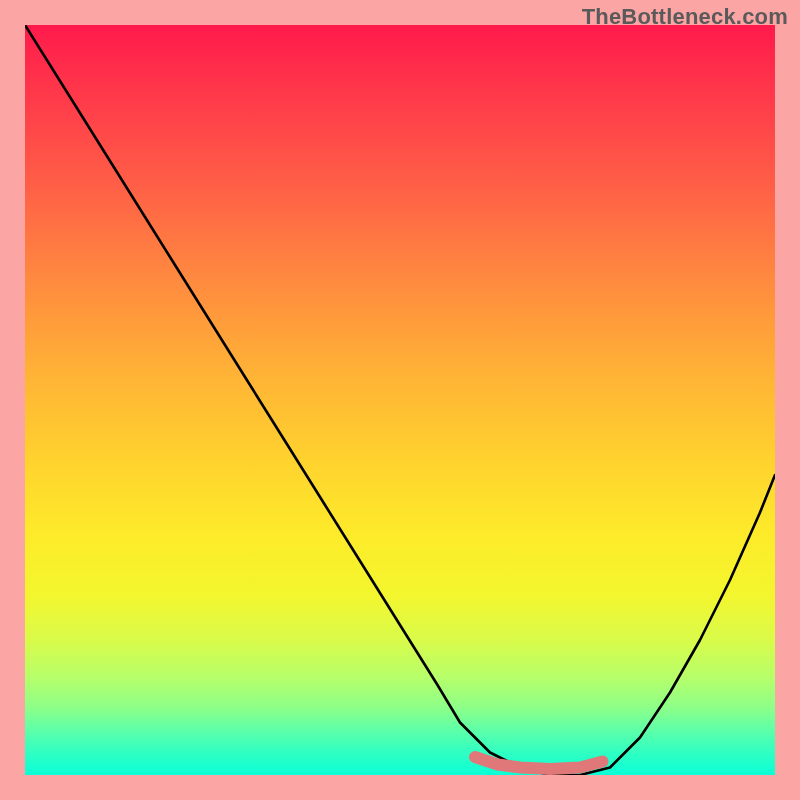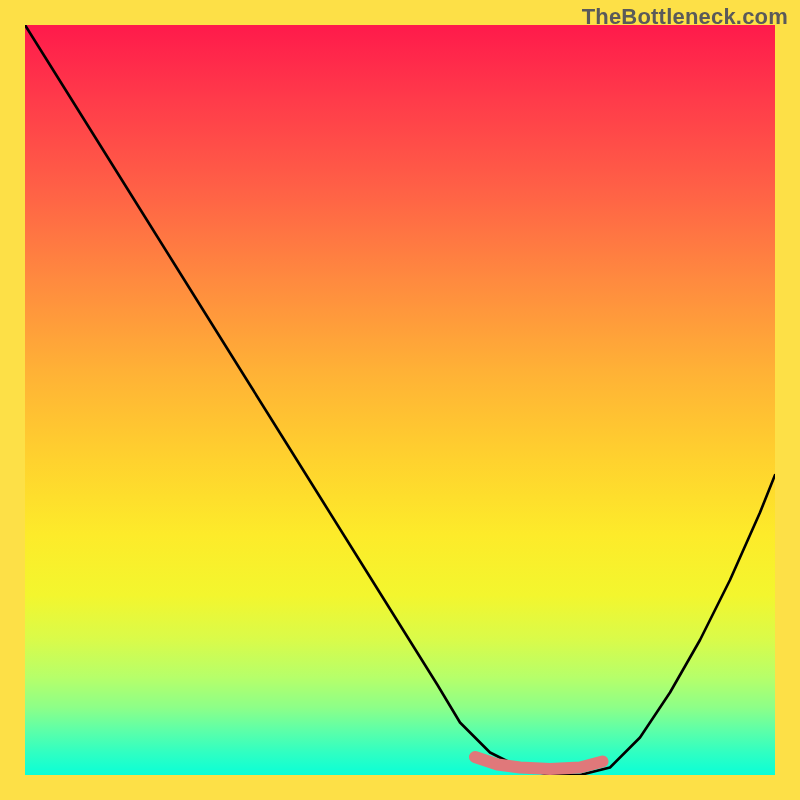--- a/index.html
+++ b/index.html
@@ -1,21 +1,21 @@
 <!DOCTYPE html>
 <html><head>
 <meta charset="utf-8">
 <style>
   * { margin: 0; padding: 0; box-sizing: border-box; }
   html, body { width: 800px; height: 800px; overflow: hidden; background: #000; }
   .frame {
     position: relative;
     width: 800px;
     height: 800px;
-    background: #fde047;
+    background: #fca5a5;
   }
   .watermark {
     position: absolute;
     top: 4px;
     right: 12px;
     font-family: Arial, Helvetica, sans-serif;
     font-size: 22px;
     font-weight: 600;
     color: #5a5a5a;
     letter-spacing: 0.2px;

